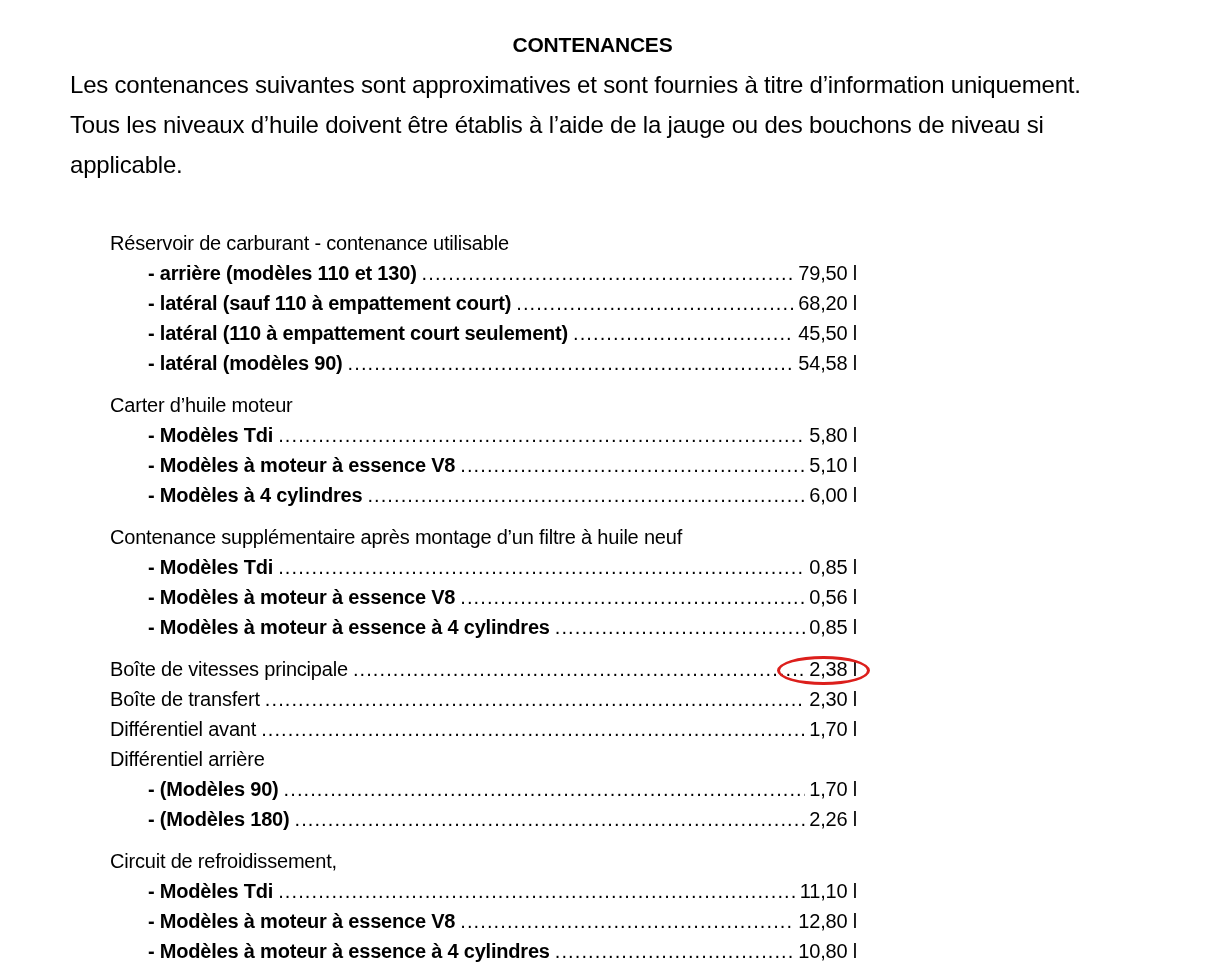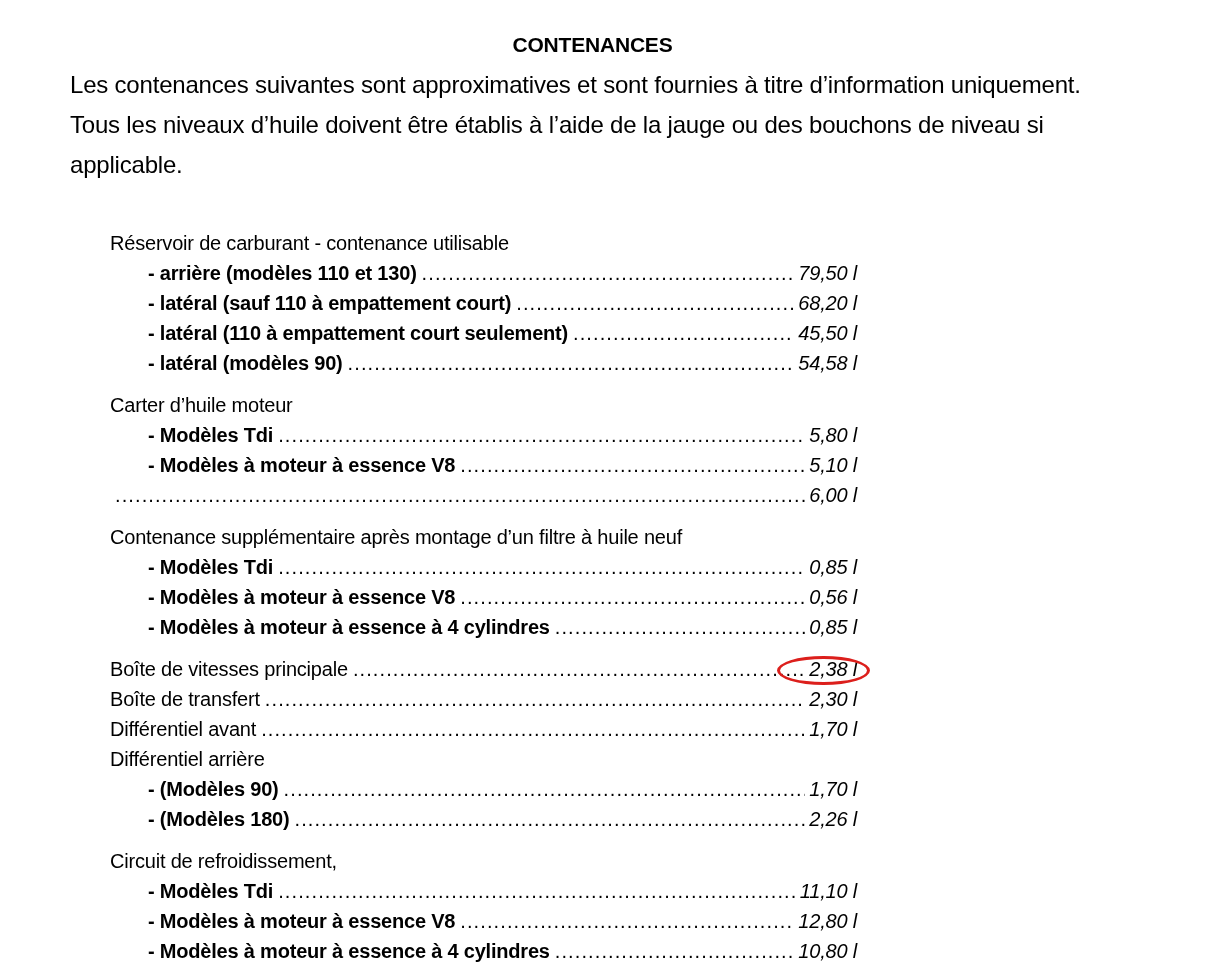--- a/index.html
+++ b/index.html
@@ -53,21 +53,20 @@
     white-space: nowrap;
   }
   .leader::after {
     content: "..........................................................................................................................................................";
     letter-spacing: 1.1px;
   }
   .value {
     flex: 0 0 auto;
     position: relative;
     text-align: right;
-    font-style: italic;
   }
   .ring {
     position: absolute;
     left: -32px;
     right: -13px;
     top: 2px;
     bottom: -1px;
     border: 3.5px solid var(--ring-color, #dc1f1c);
     border-radius: 50%;
     pointer-events: none;
@@ -110,20 +109,21 @@
         <span class="label">- Modèles Tdi</span>
         <span class="leader"></span>
         <span class="value">5,80 l</span>
       </div>
       <div class="row sub">
         <span class="label">- Modèles à moteur à essence V8</span>
         <span class="leader"></span>
         <span class="value">5,10 l</span>
       </div>
       <div class="row sub">
+        <span class="label">- Modèles à 4 cylindres</span>
         <span class="leader"></span>
         <span class="value">6,00 l</span>
       </div>
       <div class="row section gap">
         <span class="label">Contenance supplémentaire après montage d’un filtre à huile neuf</span>
       </div>
       <div class="row sub">
         <span class="label">- Modèles Tdi</span>
         <span class="leader"></span>
         <span class="value">0,85 l</span>

